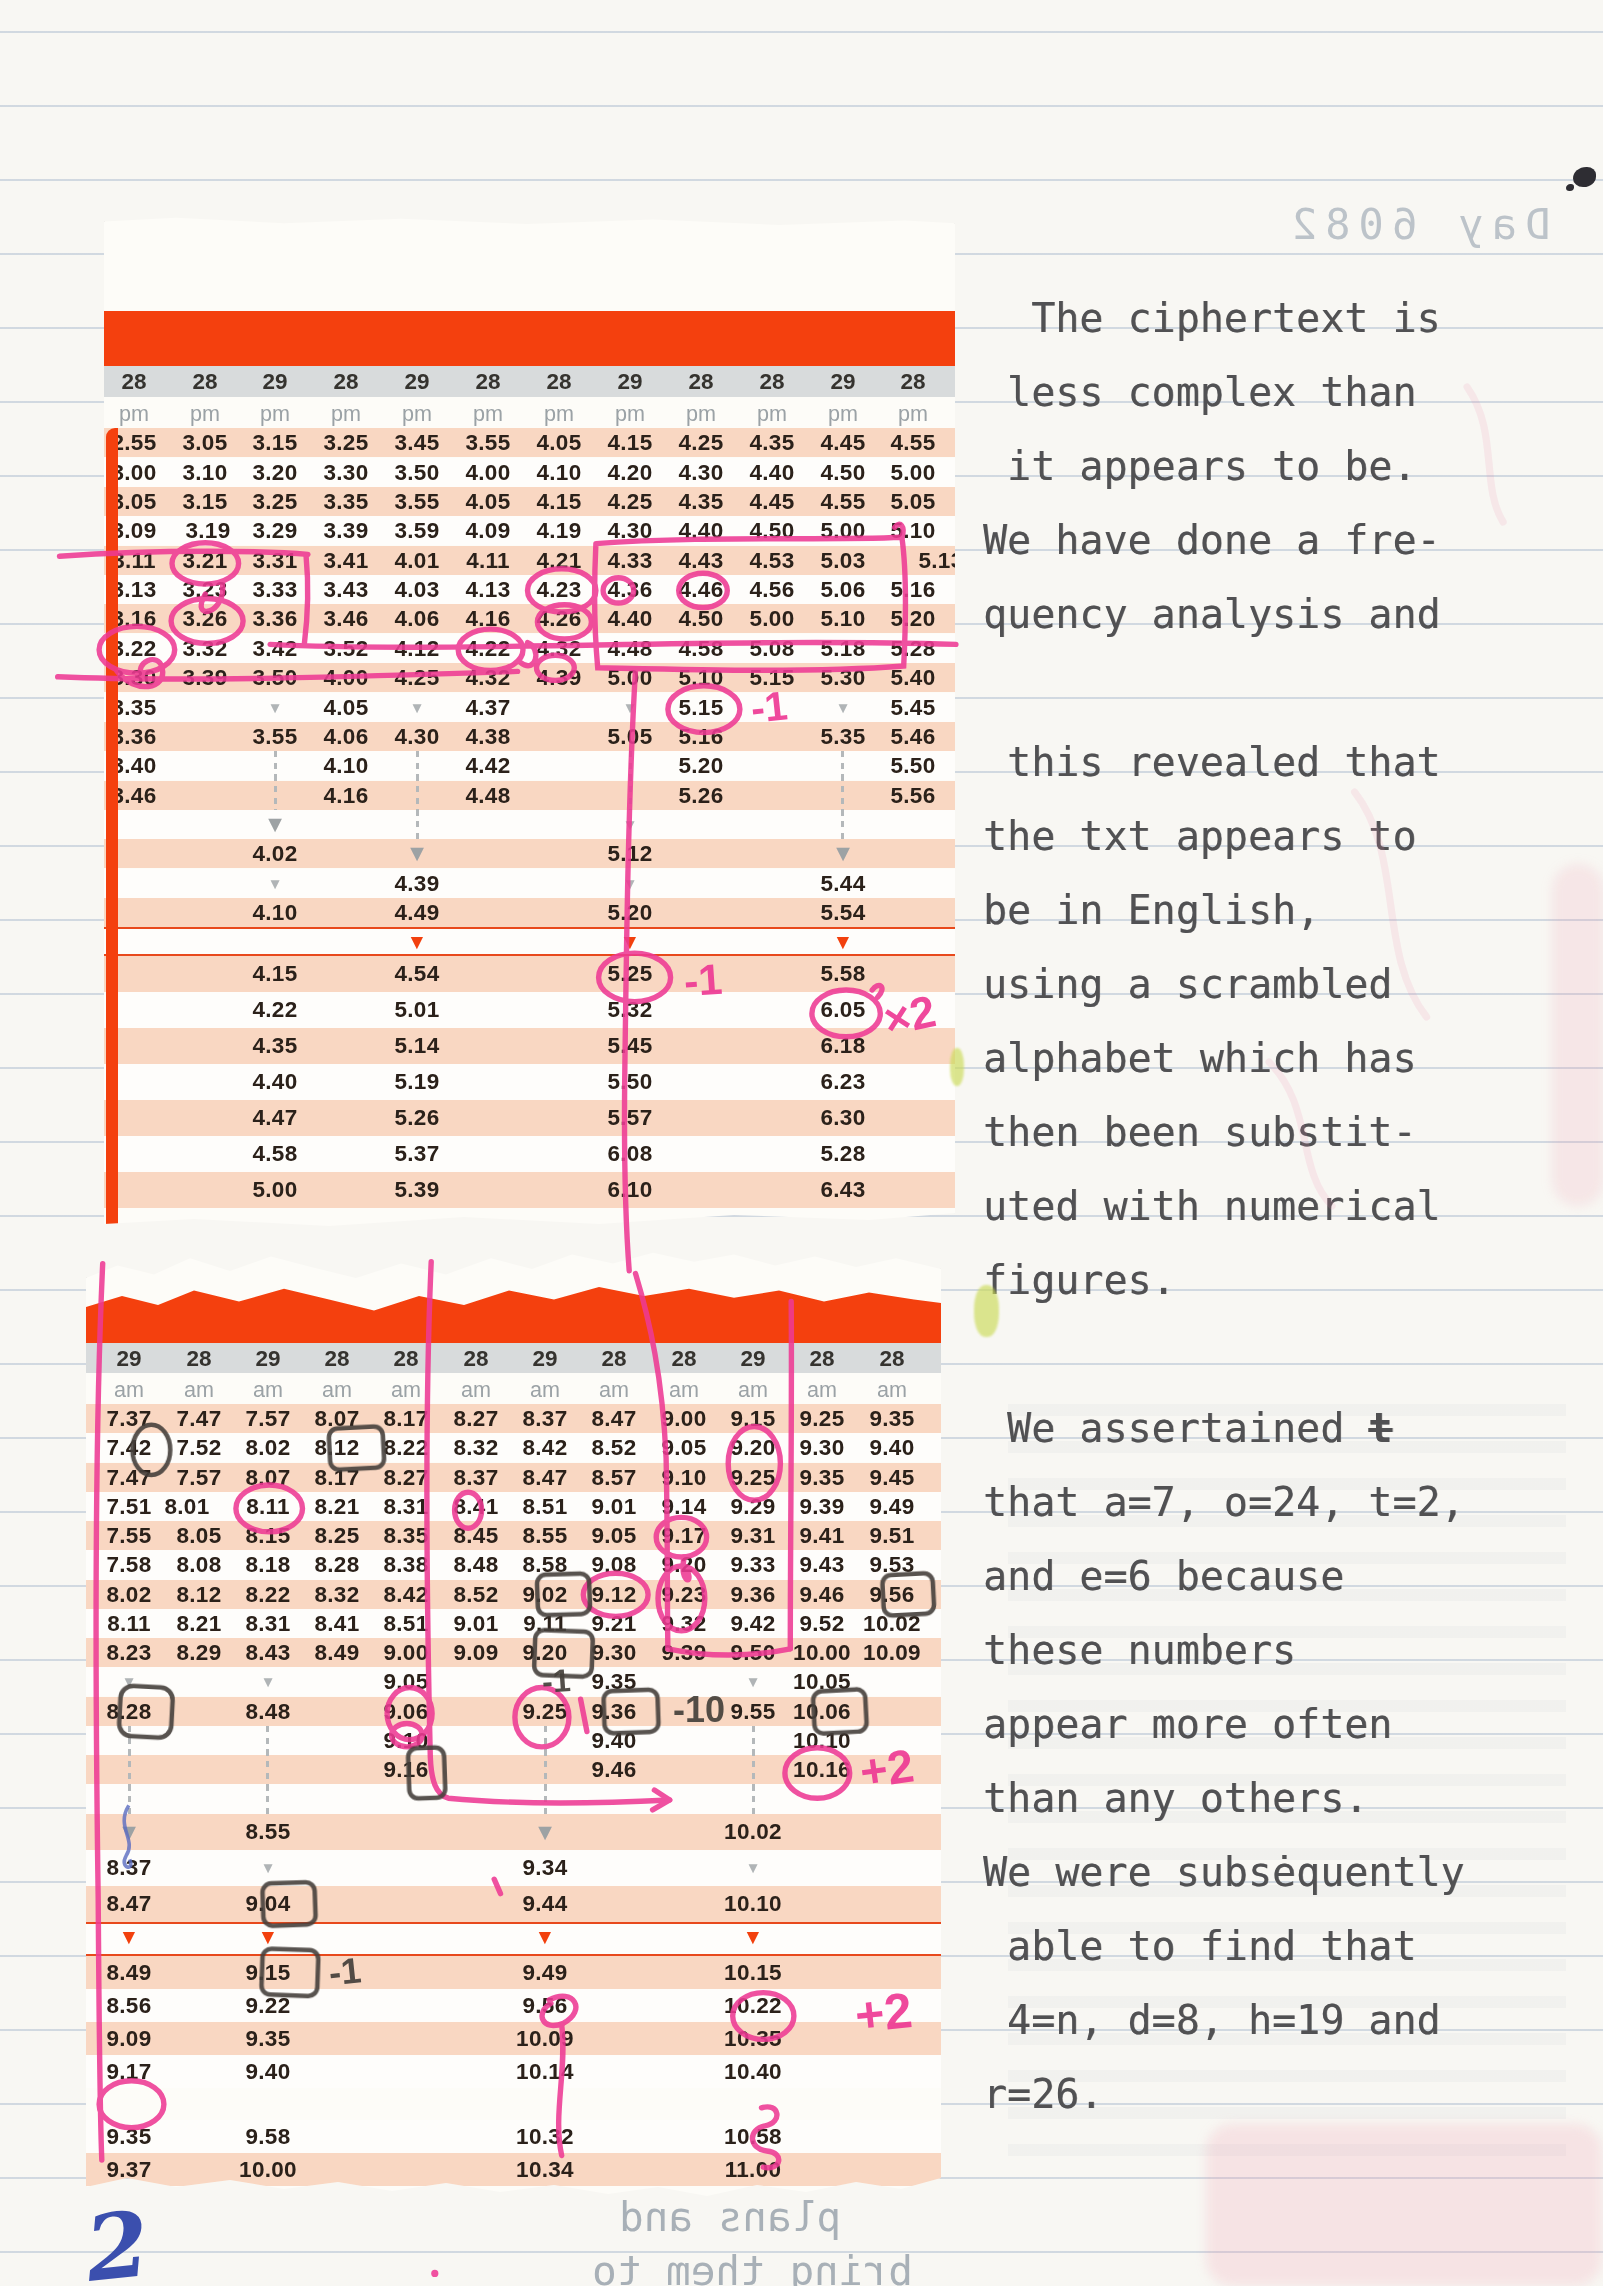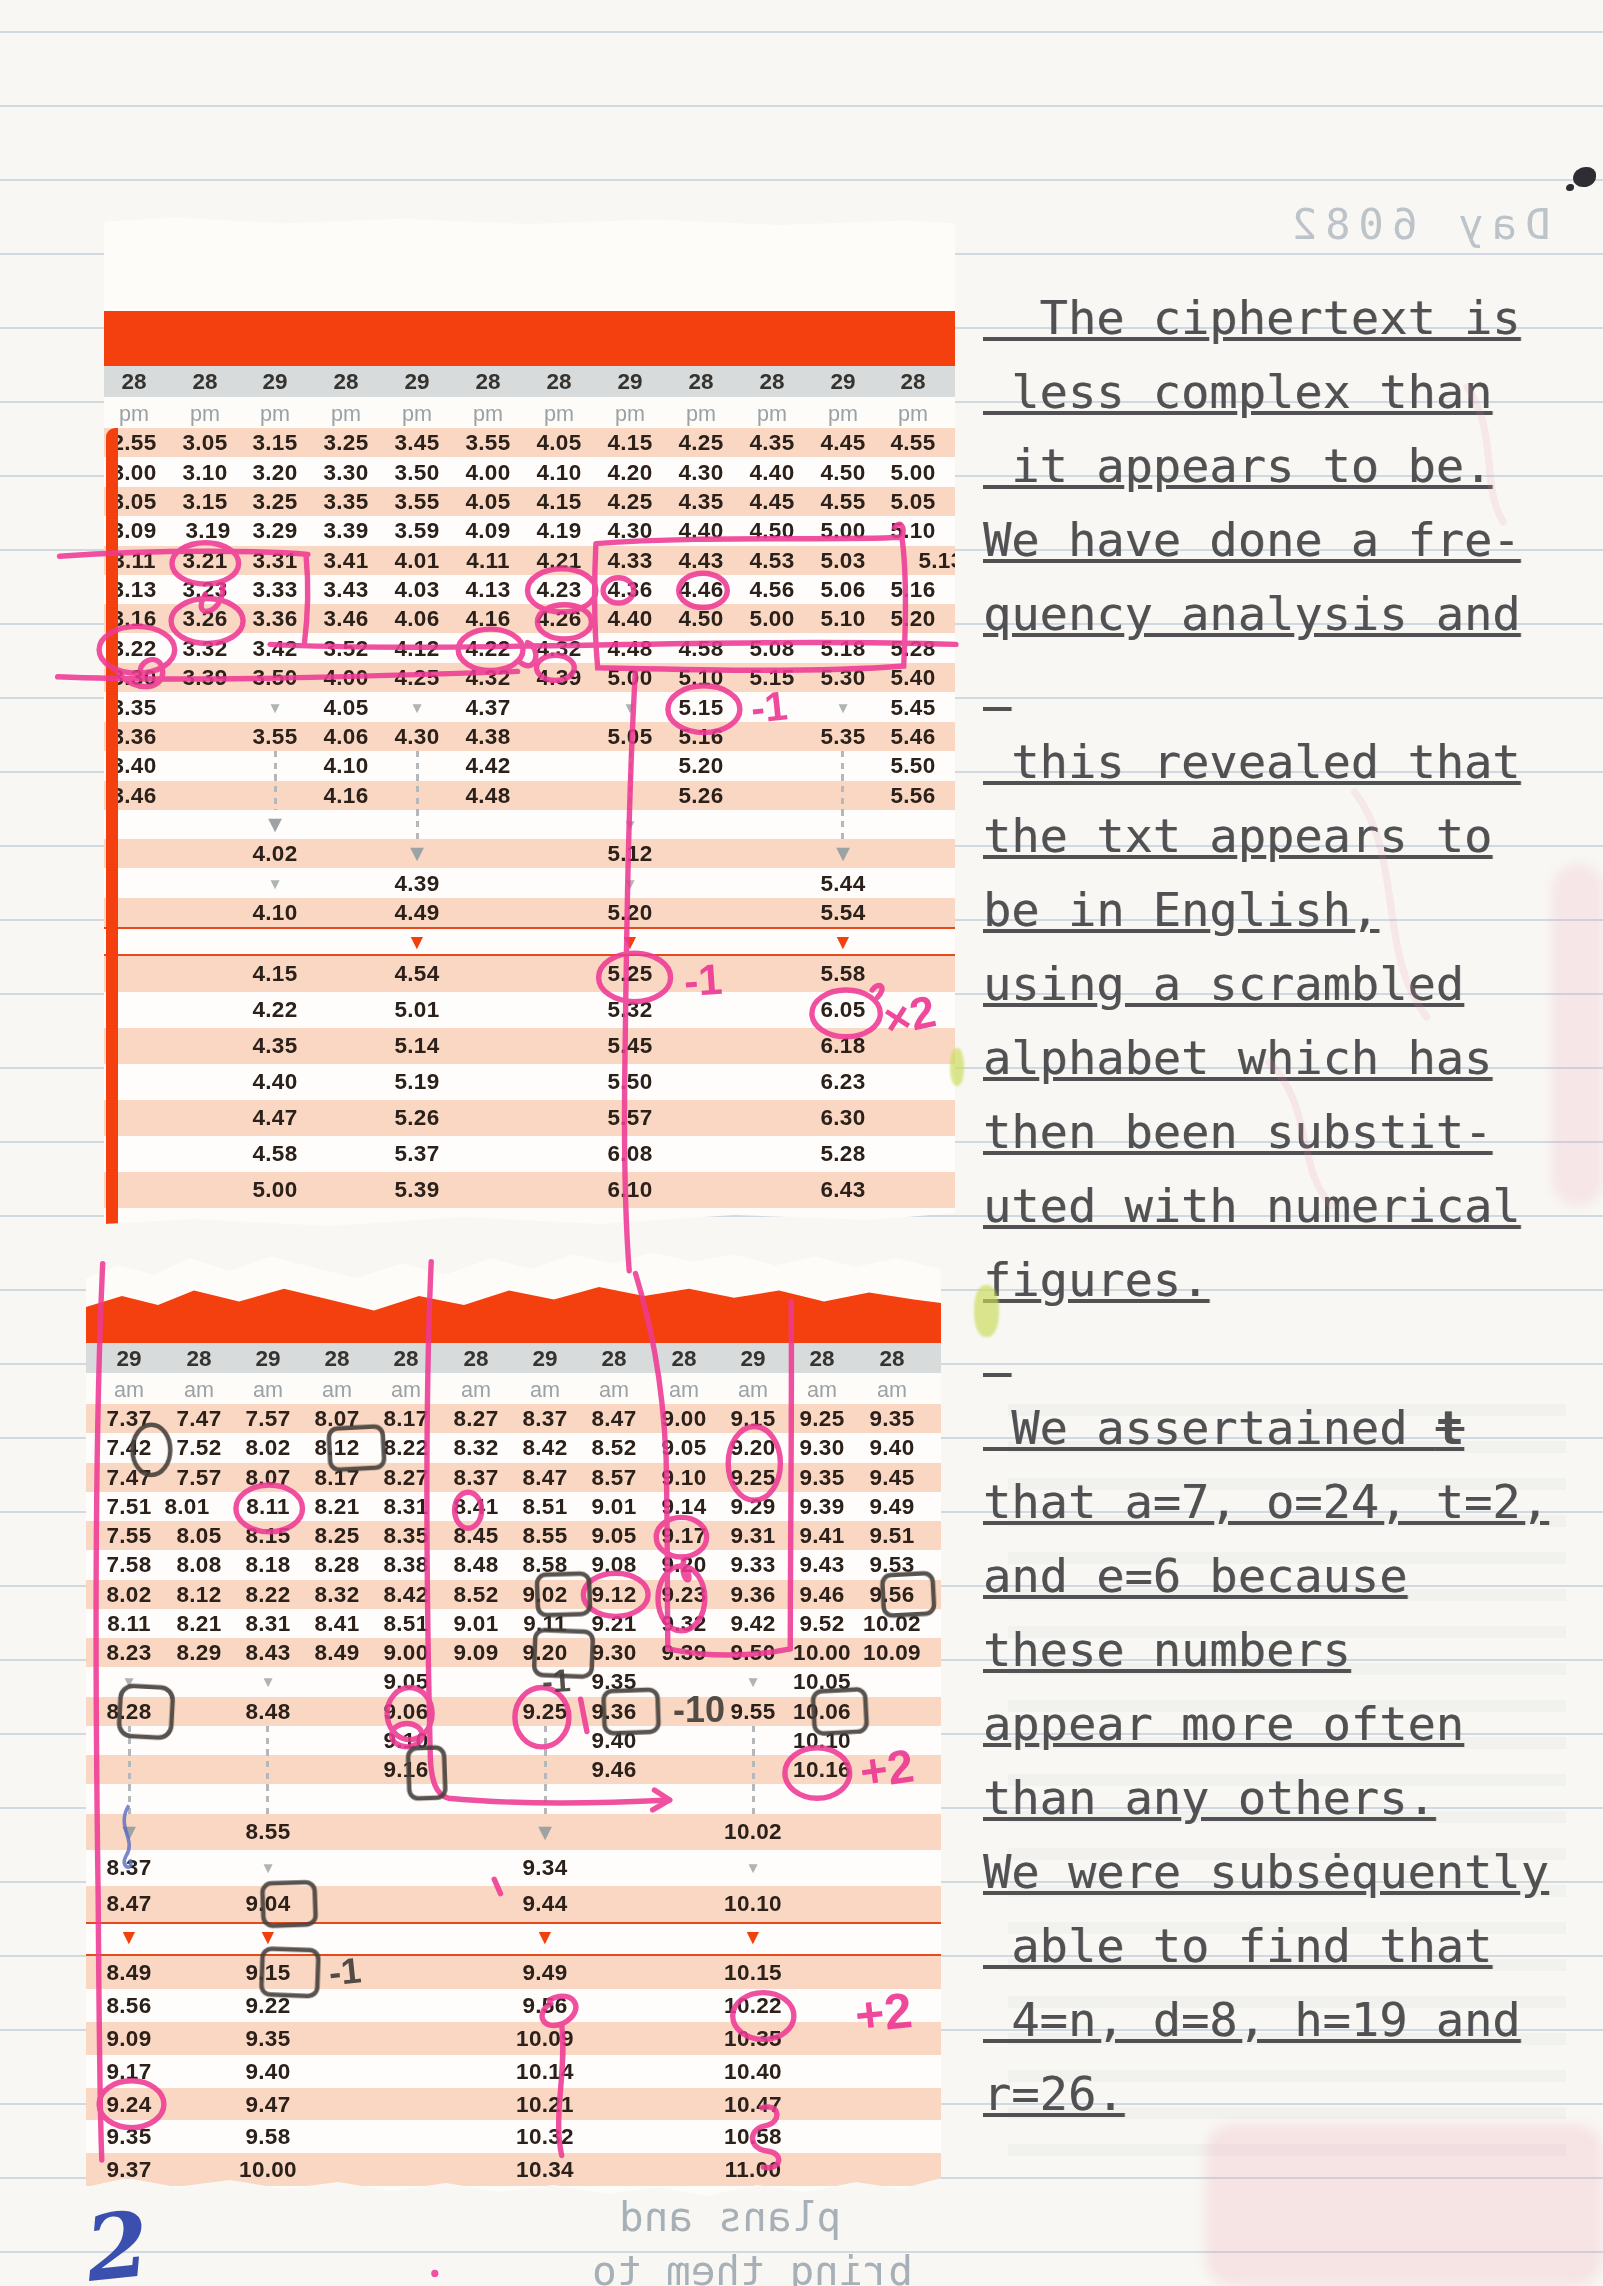--- a/index.html
+++ b/index.html
@@ -20,21 +20,21 @@
   .white{background:#fefdfb;}
   .cell{position:absolute;transform:translateX(-50%);font-size:22.5px;font-weight:600;color:#2b211a;letter-spacing:0.3px;white-space:nowrap;}
   .arr-s{position:absolute;transform:translateX(-50%);font-size:15.3px;color:#b0b4b6;}
   .arr-b{position:absolute;transform:translateX(-50%);font-size:23.4px;color:#9da2a4;}
   .rulerow{position:absolute;left:0;width:100%;background:#fefdfb;border-top:2.7px solid #e8491c;border-bottom:2.7px solid #e8491c;box-sizing:border-box;}
   .tri{position:absolute;transform:translateX(-50%);font-size:21px;color:#f2400d;}
   .dash{position:absolute;width:2.7px;background:repeating-linear-gradient(to bottom,#b4b8ba 0 6.3px,transparent 6.3px 11.7px);}
   .leftbar{position:absolute;width:12.6px;background:#f4400e;border-radius:9px 0 0 9px;}
   
   .typed{position:absolute;left:983px;top:281px;font-family:"DejaVu Sans Mono",monospace;
-         font-size:47px;line-height:74px;color:#515153;white-space:pre;text-shadow:0.5px 0 0 rgba(80,80,82,.55);text-decoration:underline;}
+         font-size:40px;line-height:74px;color:#515153;white-space:pre;text-shadow:0.5px 0 0 rgba(80,80,82,.55);}
   .typed .strike{text-decoration:line-through;font-weight:bold;}
   
   .ann{position:absolute;font-weight:700;font-family:"Liberation Sans",sans-serif;white-space:nowrap;}
   .ann.pink{color:#ee3a94;opacity:.92;}
   .ann.dark{color:#45403b;opacity:.92;}
   #overlay{position:absolute;left:0;top:0;pointer-events:none;}
   
   .mirror{transform:scaleX(-1);}
   .bleed{position:absolute;font-family:"DejaVu Sans Mono",monospace;color:#a9b2bc;opacity:.75;}
   .bleedwash{position:absolute;filter:blur(5.4px);border-radius:27px;}
@@ -548,26 +548,20 @@
         <span class="cell" style="line-height: 33px; left: 43px;">9.09</span>
         <span class="cell" style="line-height: 33px; left: 182px;">9.35</span>
         <span class="cell" style="line-height: 33px; left: 459px;">10.09</span>
         <span class="cell" style="line-height: 33px; left: 667px;">10.35</span>
       </div>
       <div class="trow white" style="top: 804px; height: 33px;">
         <span class="cell" style="line-height: 33px; left: 43px;">9.17</span>
         <span class="cell" style="line-height: 33px; left: 182px;">9.40</span>
         <span class="cell" style="line-height: 33px; left: 459px;">10.14</span>
         <span class="cell" style="line-height: 33px; left: 667px;">10.40</span>
-      </div>
-      <div class="trow peach" style="top: 837px; height: 33px;">
-        <span class="cell" style="line-height: 33px; left: 43px;">9.24</span>
-        <span class="cell" style="line-height: 33px; left: 182px;">9.47</span>
-        <span class="cell" style="line-height: 33px; left: 459px;">10.21</span>
-        <span class="cell" style="line-height: 33px; left: 667px;">10.47</span>
       </div>
       <div class="trow white" style="top: 869px; height: 33px;">
         <span class="cell" style="line-height: 33px; left: 43px;">9.35</span>
         <span class="cell" style="line-height: 33px; left: 182px;">9.58</span>
         <span class="cell" style="line-height: 33px; left: 459px;">10.32</span>
         <span class="cell" style="line-height: 33px; left: 667px;">10.58</span>
       </div>
       <div class="trow peach" style="top: 902px; height: 33px;">
         <span class="cell" style="line-height: 33px; left: 43px;">9.37</span>
         <span class="cell" style="line-height: 33px; left: 182px;">10.00</span>

